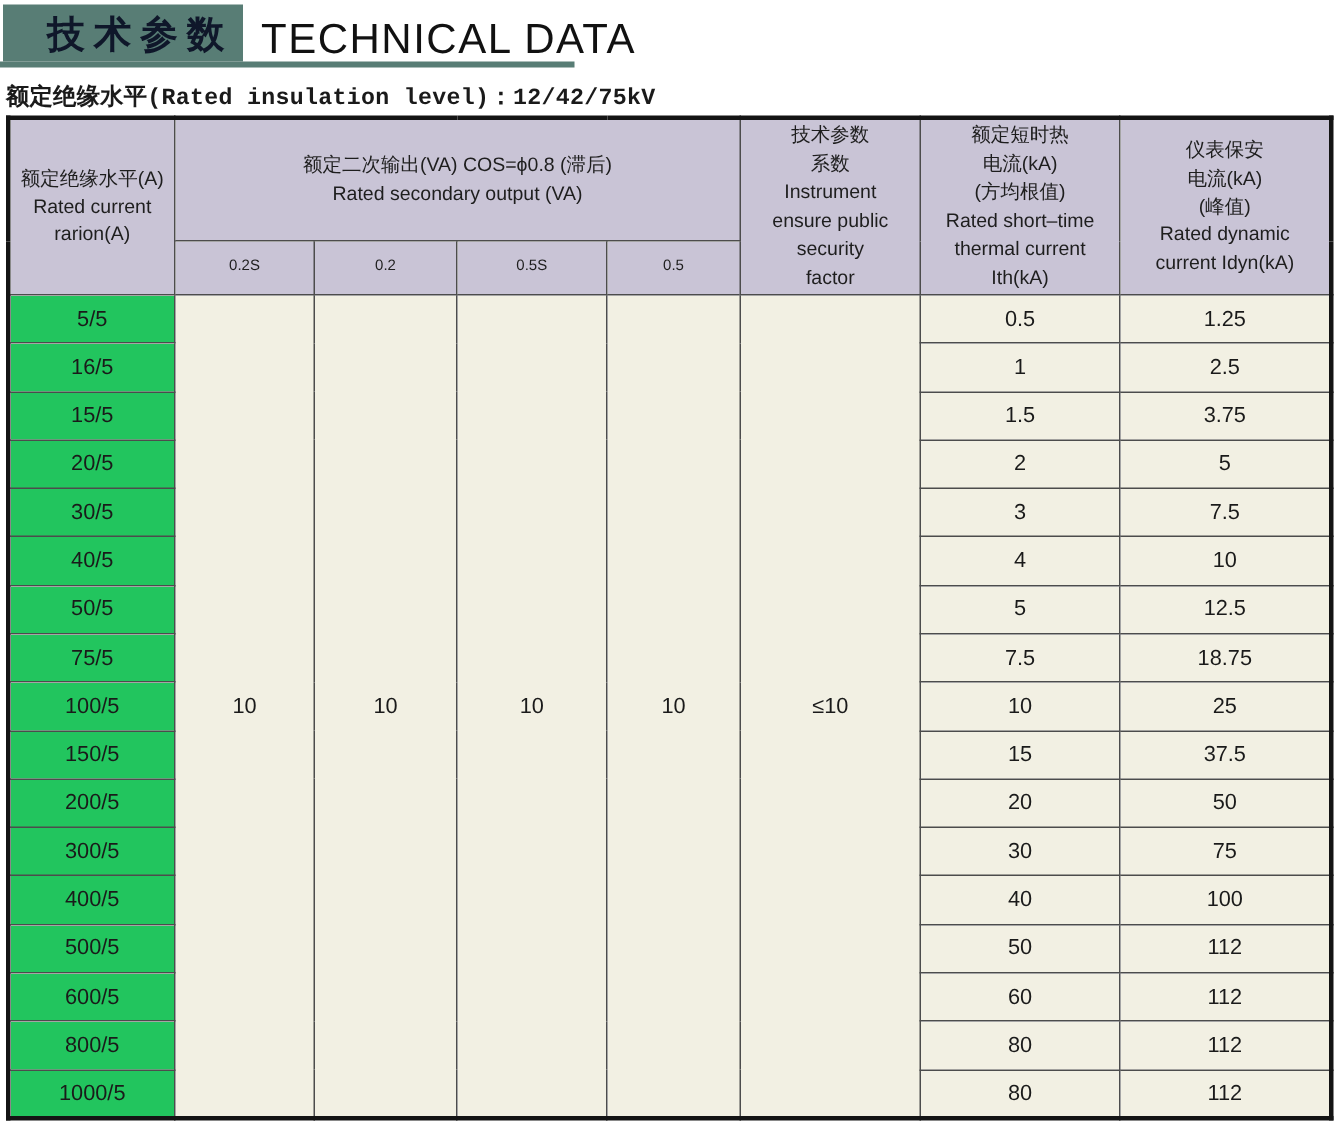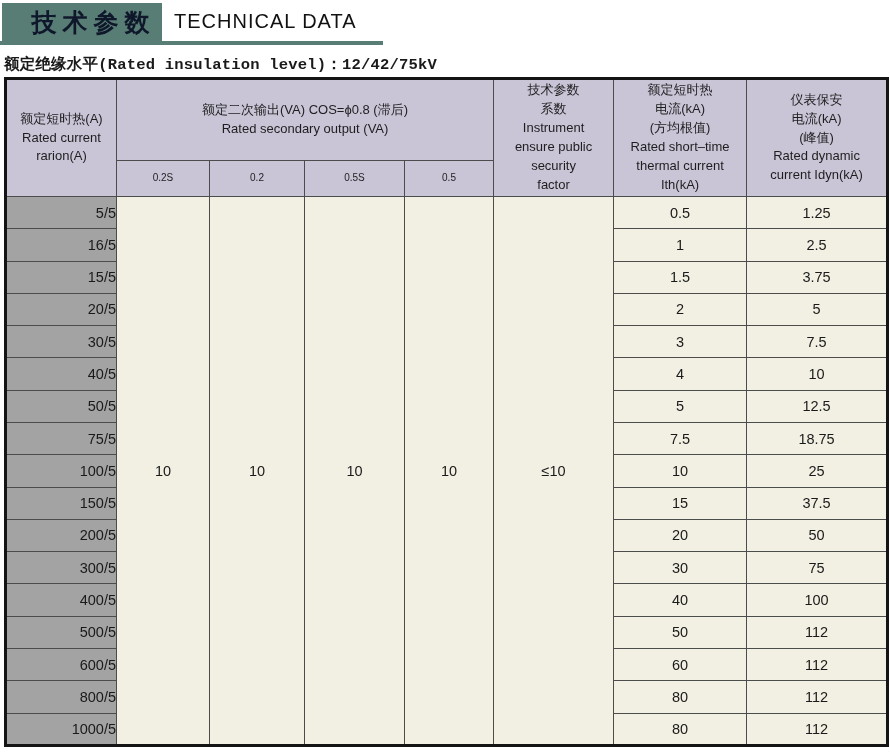--- a/index.html
+++ b/index.html
@@ -18,21 +18,21 @@
     position: absolute; left: 2px; top: 3px;
     width: 160px; height: 38px;
     background: #587d75;
     color: #0f172a;
     display: flex; align-items: center; justify-content: center;
     font-size: 25px; font-weight: bold; letter-spacing: 6px;
     padding-left: 23px;
   }
   .title-en {
     position: absolute; left: 174px; top: 10px;
-    font-size: 20px; letter-spacing: 1px; color: #111;
+    font-size: 28px; letter-spacing: 1px; color: #111;
   }
   .accent-underline {
     position: absolute; left: 0; top: 41px;
     width: 383px; height: 4px;
     background: #587d75;
   }
   .subtitle {
     margin: 8px 0 0 4px;
     font-size: 15.5px; font-weight: 600;
     letter-spacing: 0.2px;
@@ -62,21 +62,21 @@
     line-height: 1.45;
     color: #1e1e1e;
   }
   .tech thead tr.main-h { height: 82px; }
   .tech thead tr.sub-h  { height: 36px; }
   .tech thead tr.sub-h th { font-size: 10px; }
   .tech td {
     background: #f2f0e3;
     font-size: 14.5px;
   }
-  .tech td.ratio { background: #a3a3a3; text-align: right; }
+  .tech td.ratio { background: #22c55e; }
   .tech tbody tr { height: 32px; }
 </style>
 </head>
 <body>
 
 <div class="masthead">
   <div class="title-box">技术参数</div>
   <div class="title-en">TECHNICAL DATA</div>
   <div class="accent-underline"></div>
 </div>
@@ -90,21 +90,21 @@
       <col style="width:95px">
       <col style="width:100px">
     <col style="width:89px">
       <col style="width:120px">
       <col style="width:133px">
       <col style="width:141px">
   </colgroup>
   <thead>
     <tr class="main-h">
       <th rowspan="2">
-        <div>额定短时热(A)</div>
+        <div>额定绝缘水平(A)</div>
         <div>Rated current</div>
         <div>rarion(A)</div>
       </th>
       <th colspan="4">
         <div>额定二次输出(VA) COS=ϕ0.8 (滞后)</div>
         <div>Rated secondary output (VA)</div>
       </th>
       <th rowspan="2">
         <div>技术参数</div>
         <div>系数</div>

